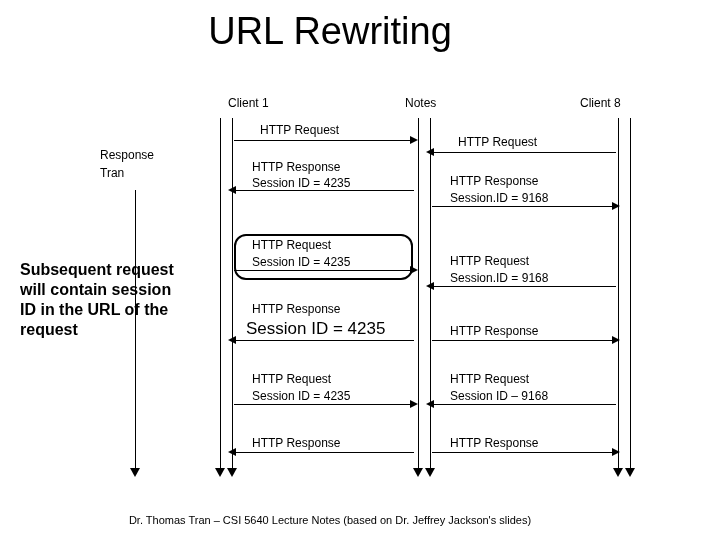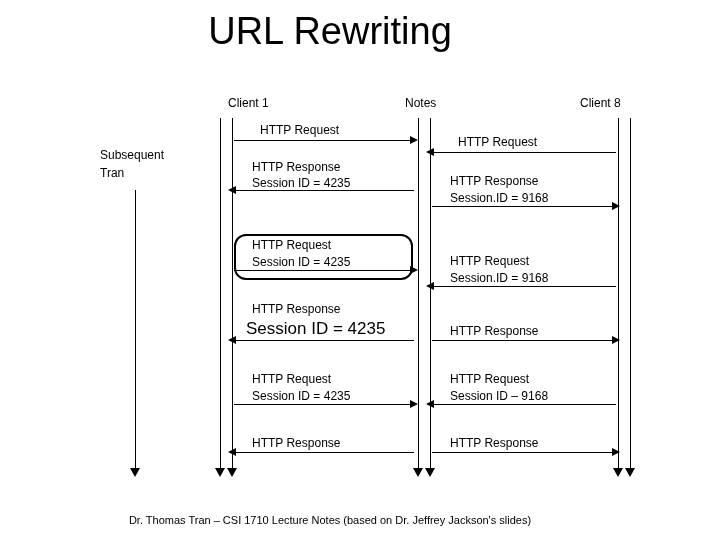--- a/index.html
+++ b/index.html
@@ -15,24 +15,25 @@
   .hr-arrow-r{position:absolute;width:0;height:0;border-top:4px solid transparent;border-bottom:4px solid transparent;border-left:8px solid #000}
   .hr-arrow-l{position:absolute;width:0;height:0;border-top:4px solid transparent;border-bottom:4px solid transparent;border-right:8px solid #000}
   .callout{position:absolute;border:2px solid #000;border-radius:12px;background:rgba(255,255,255,0)}
 </style>
 </head>
 <body>
 
 <div class="slide">
   <div class="title">URL Rewriting</div>
 
+  <div class="annotation">Subsequent request will contain session ID in the URL of the request</div>
 
   <div class="diagram">
 
-    <div class="lbl" style="left:-40px;top:58px">Subsequent</div>
+    <div class="lbl" style="left:-40px;top:58px">Response</div>
     <div class="lbl" style="left:-40px;top:76px">Tran</div>
     <div class="lbl" style="left:88px;top:6px">Client 1</div>
     <div class="lbl" style="left:265px;top:6px">Notes</div>
     <div class="lbl" style="left:440px;top:6px">Client 8</div>
 
     <div class="vline" style="left:-5px;top:100px;height:280px"></div>
     <div class="arrowhead" style="left:-10px;top:378px"></div>
 
     <div class="vline" style="left:80px;top:28px;height:352px"></div>
     <div class="arrowhead" style="left:75px;top:378px"></div>
@@ -100,14 +101,14 @@
     <div class="hr-arrow-l" style="left:286px;top:310px"></div>
     <div class="lbl" style="left:310px;top:282px">HTTP Request</div>
     <div class="lbl" style="left:310px;top:299px">Session ID – 9168</div>
 
     <div class="hline" style="left:292px;top:362px;width:184px"></div>
     <div class="hr-arrow-r" style="left:472px;top:358px"></div>
     <div class="lbl" style="left:310px;top:346px">HTTP Response</div>
 
   </div>
 
-  <div class="footer">Dr. Thomas Tran – CSI 1710 Lecture Notes (based on Dr. Jeffrey Jackson's slides)</div>
+  <div class="footer">Dr. Thomas Tran – CSI 5640 Lecture Notes (based on Dr. Jeffrey Jackson's slides)</div>
 </div>
 
 </body></html>

